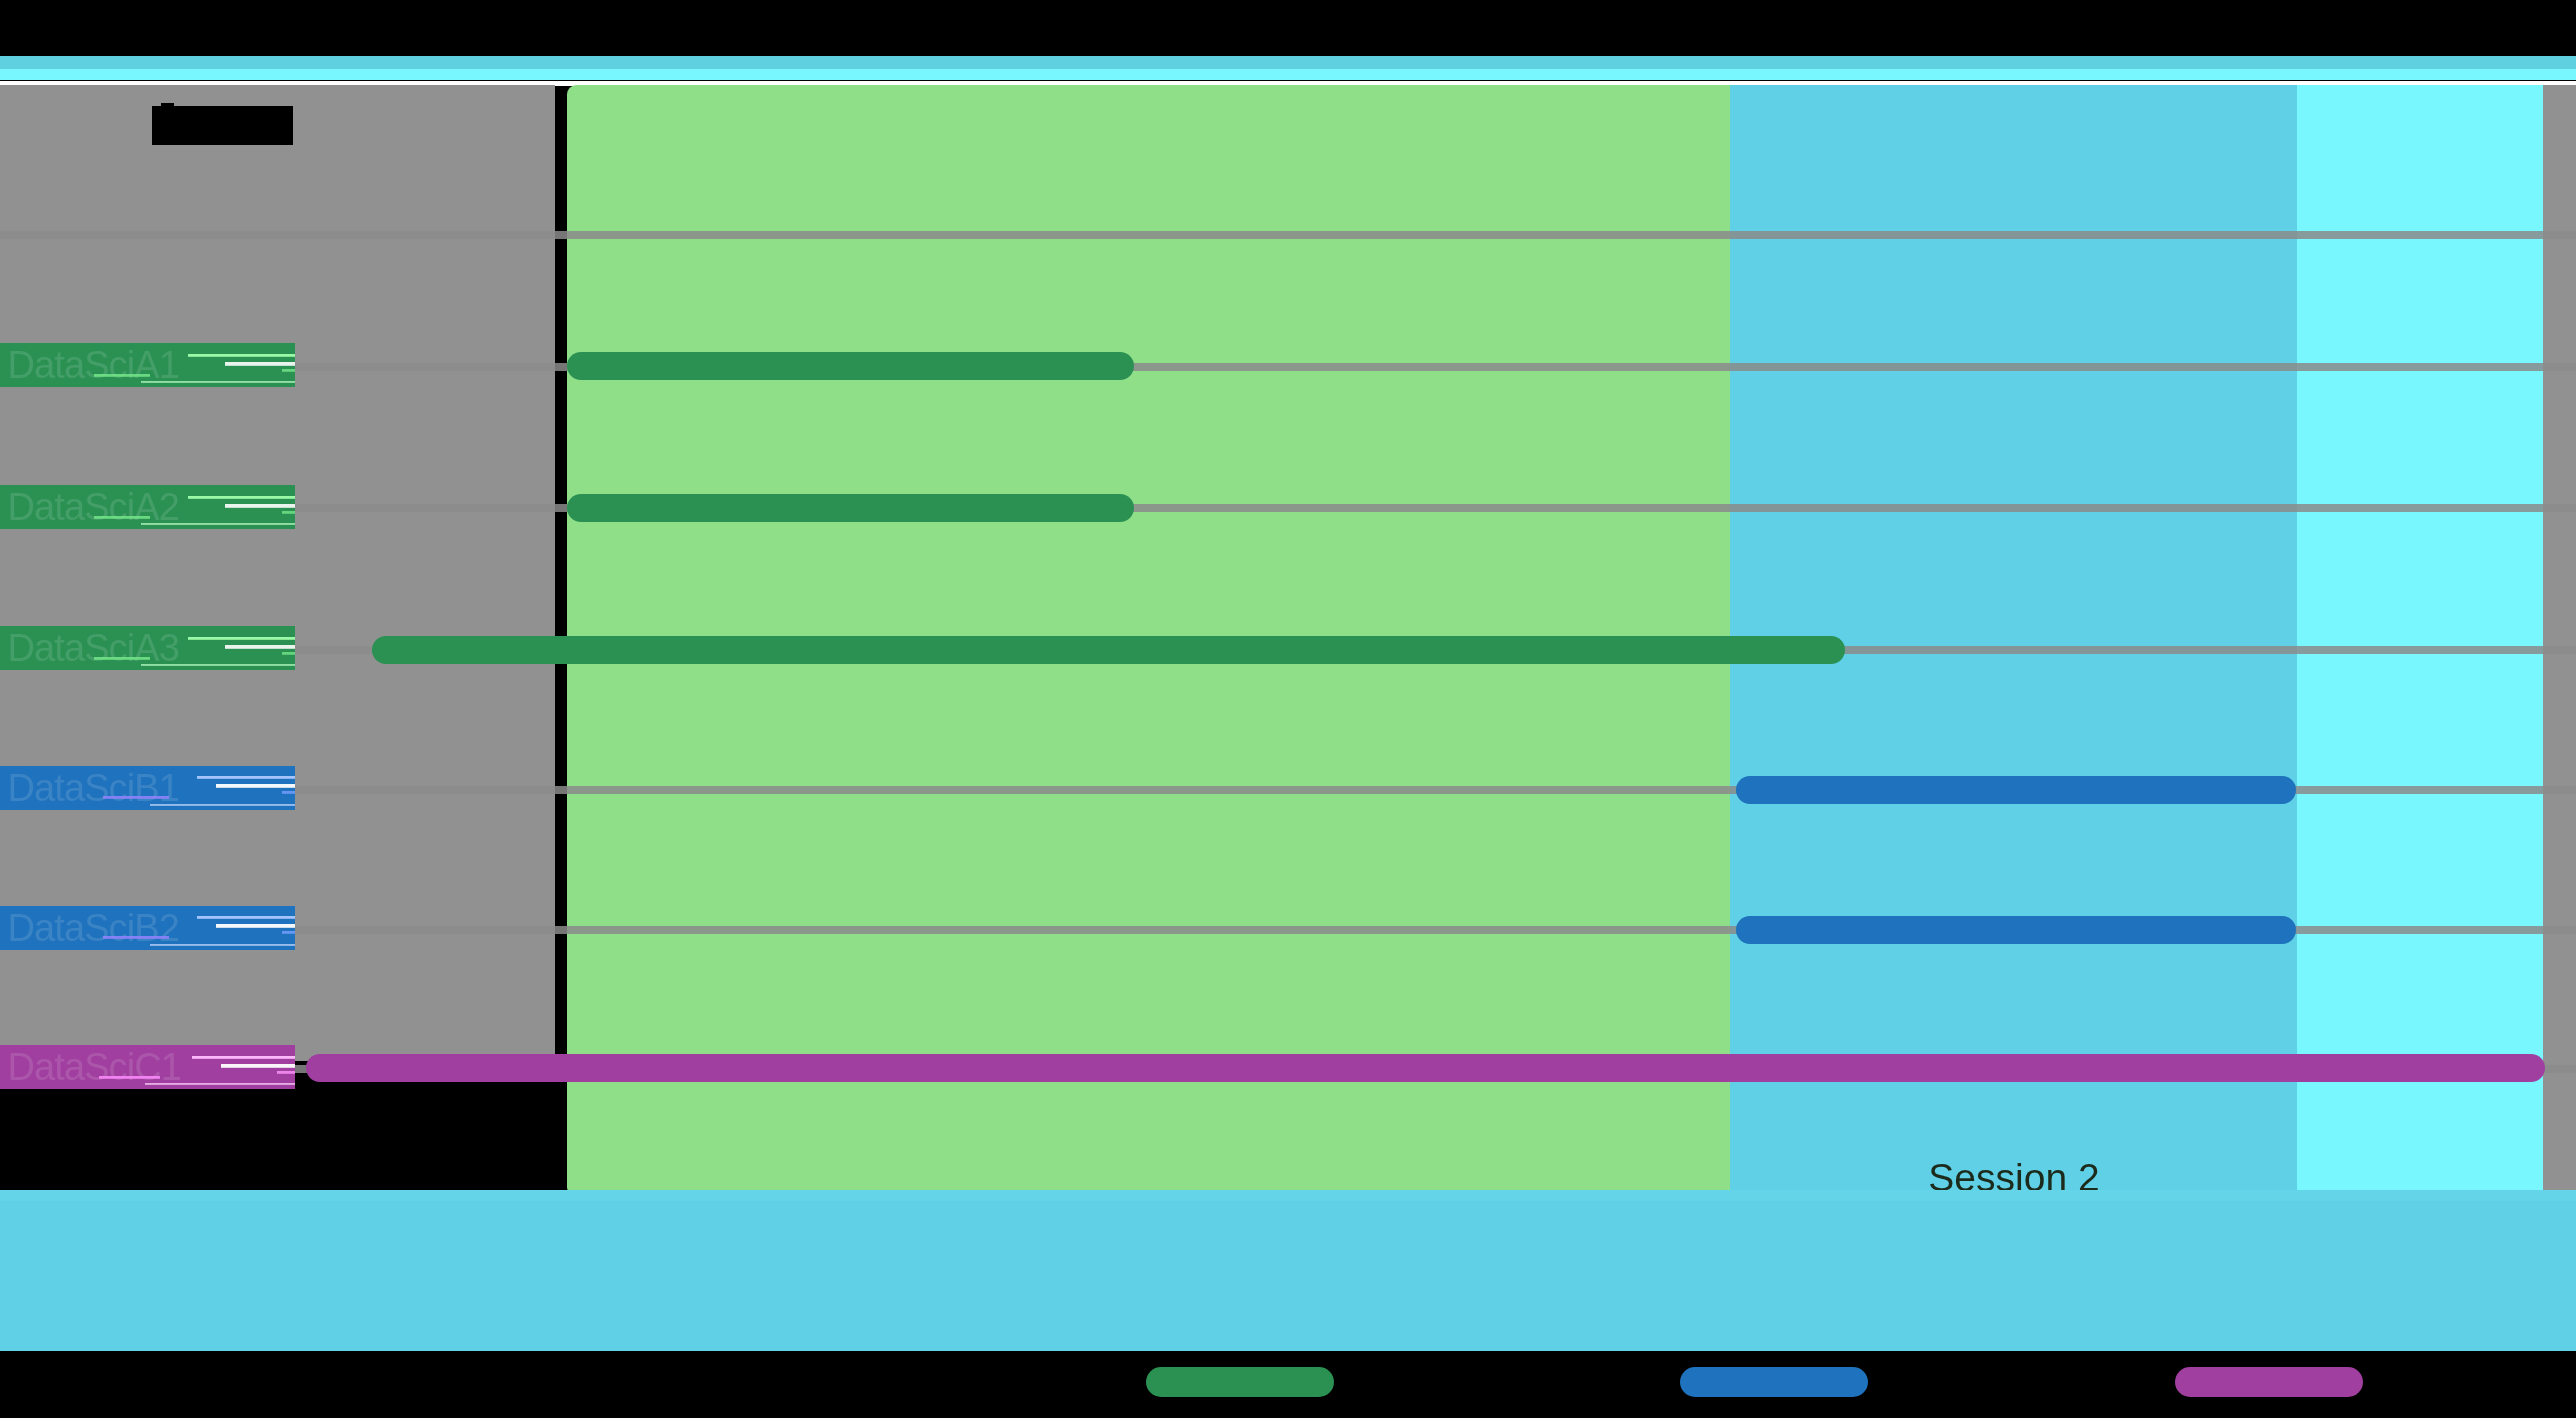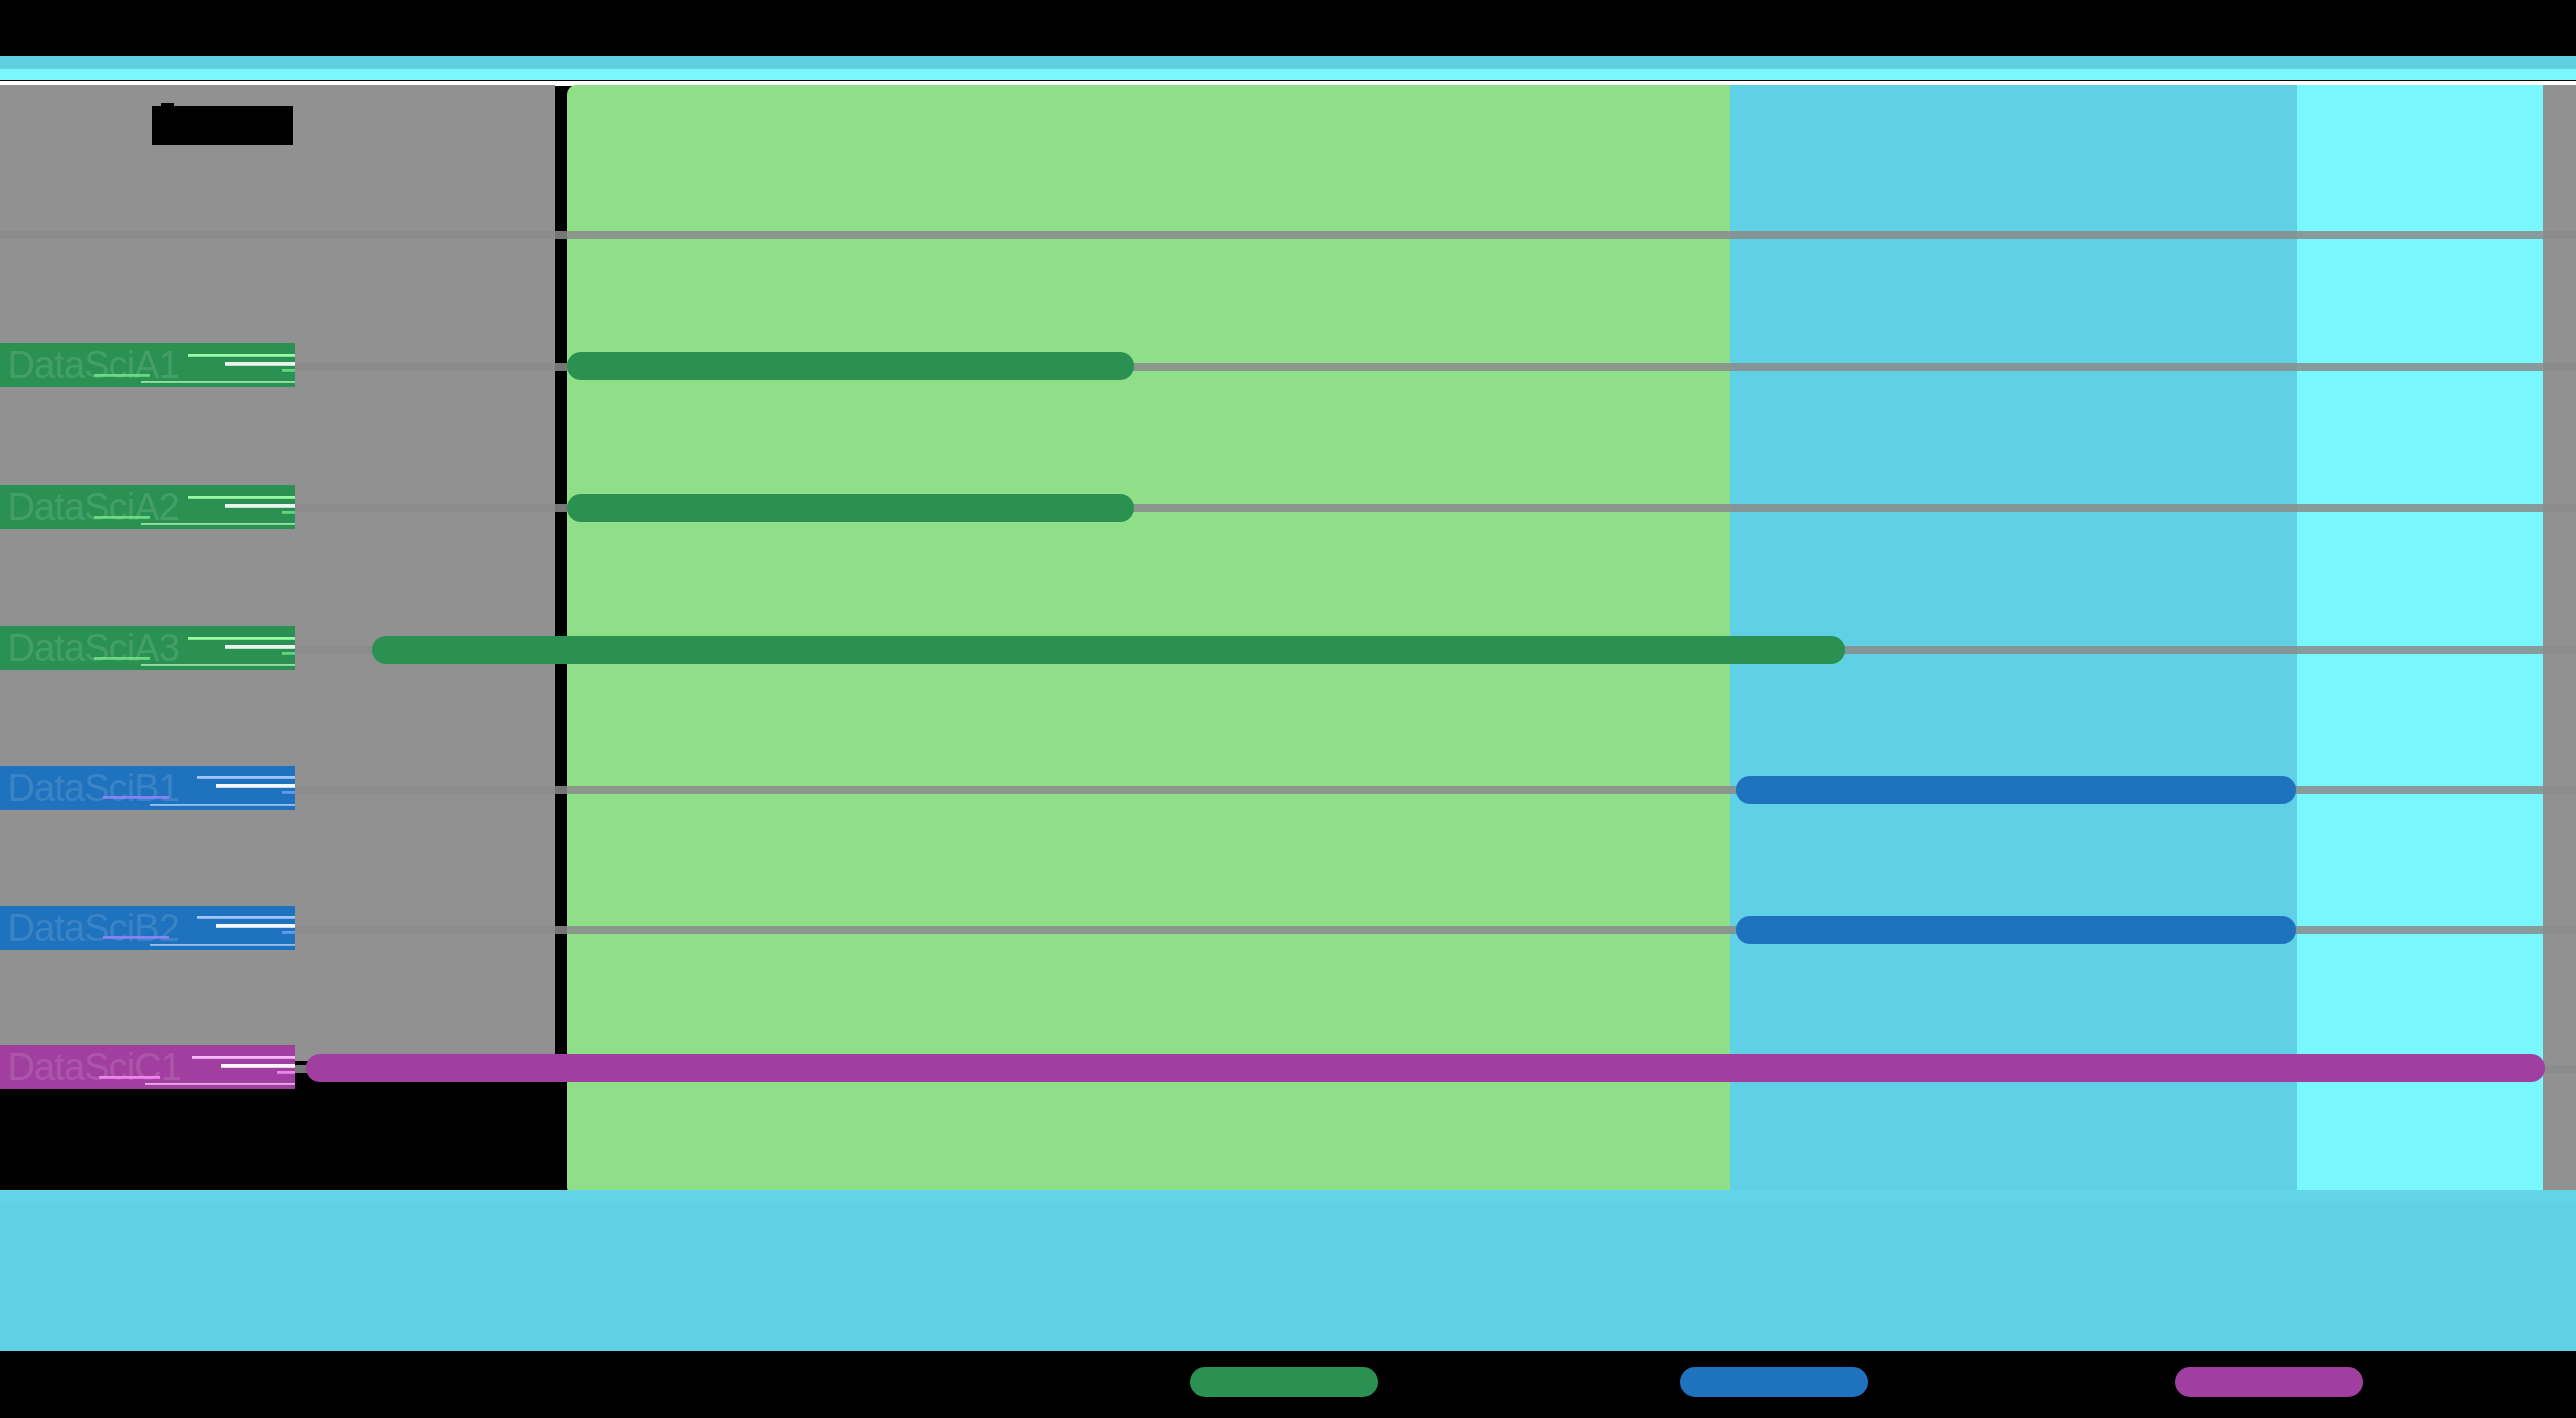--- a/index.html
+++ b/index.html
@@ -230,20 +230,21 @@
 
 <div class="stage">
 
   <div class="gray-panel"></div>
   <div class="gray-panel-right"></div>
 
   <div class="band s1"></div>
   <div class="band s2"></div>
   <div class="band s3"></div>
 
+  <div class="band-label" style="left:1730px;width:568px;">Session 2</div>
 
   <div class="track" style="top:146px;"></div>
   <div class="track" style="top:278px;"></div>
   <div class="track" style="top:419px;"></div>
   <div class="track" style="top:561px;"></div>
   <div class="track" style="top:701px;"></div>
   <div class="track" style="top:841px;"></div>
   <div class="track" style="top:980px;"></div>
 
   <div class="bar green" style="left:567px;  width:567px;  top:267px;"></div>
@@ -285,21 +286,21 @@
 
   <div class="title-block" style="left:152px; top:20.6px; width:141px; height:39px;"></div>
   <div class="title-block" style="left:161px; top:18px; width:13px; height:7.5px;"></div>
 
 </div>
 
 <div class="bottom-strip"></div>
 <div class="bottom-band"></div>
 <div class="bottom-black"></div>
 
-<div class="legend-item" style="left:1190px; width:253px;">
+<div class="legend-item" style="left:1146px; width:253px;">
   <div class="legend-swatch green" style="width:188px;"></div>
   <div class="legend-text">Group A</div>
 </div>
 
 <div class="legend-item" style="left:1680px; width:253px;">
   <div class="legend-swatch blue" style="width:188px;"></div>
   <div class="legend-text">Group B</div>
 </div>
 
 <div class="legend-item" style="left:2175px; width:253px;font-weight:bold;">

